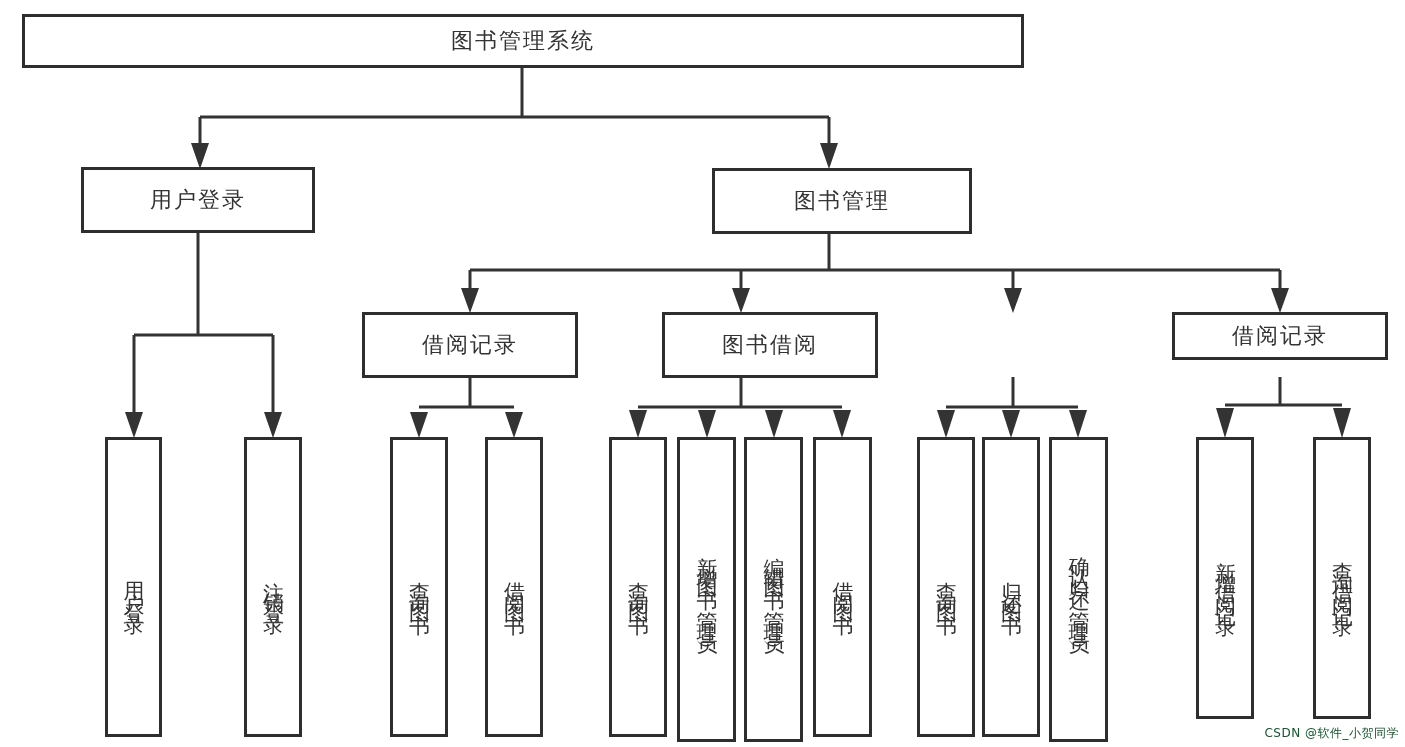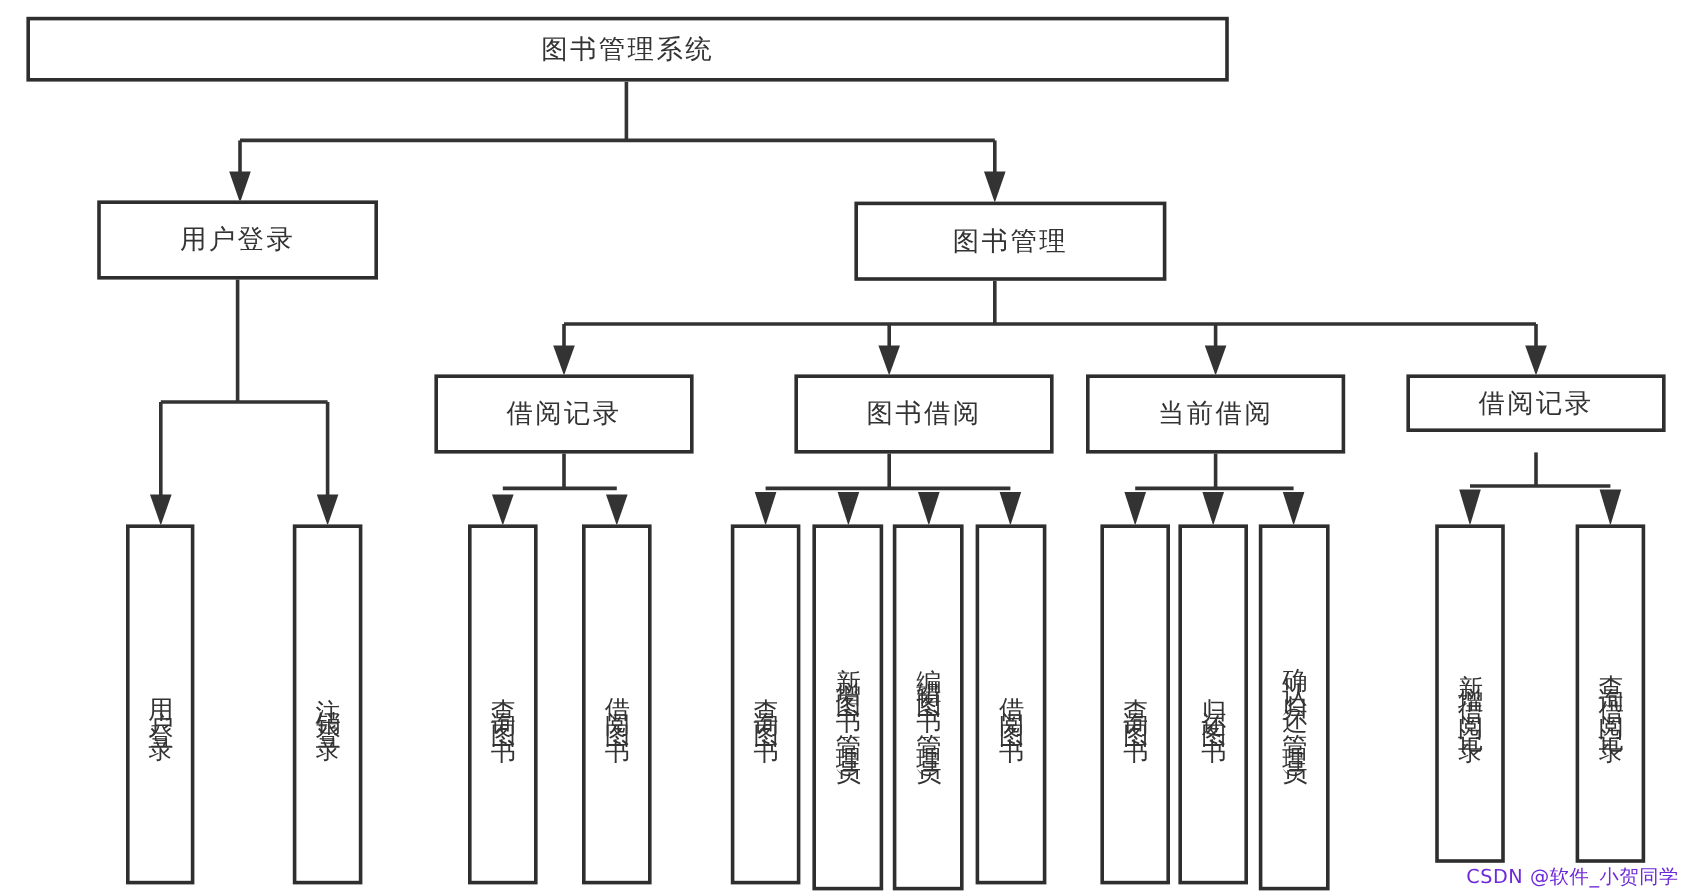--- a/index.html
+++ b/index.html
@@ -45,22 +45,22 @@
   .vbox span {
     writing-mode: vertical-rl;
     text-orientation: mixed;
     letter-spacing: 11px;
     line-height: 1;
   }
   .watermark {
     position: absolute;
     right: 6px;
     bottom: 5px;
-    color: #6d28d9;
-    font-size: 16px;
+    color: #14532d;
+    font-size: 12px;
     letter-spacing: 0.5px;
     z-index: 3;
     white-space: nowrap;
   }
 </style>
 </head>
 <body>
 
 <div class="stage">
 
@@ -119,21 +119,20 @@
     </g>
   </svg>
 
   <div class="hbox" style="left:22px; top:14px; width:1002px; height:54px;">图书管理系统</div>
 
   <div class="hbox" style="left:81px; top:167px; width:234px; height:66px;">用户登录</div>
   <div class="hbox" style="left:712px; top:168px; width:260px; height:66px;">图书管理</div>
 
   <div class="hbox" style="left:362px; top:312px; width:216px; height:66px;">借阅记录</div>
   <div class="hbox" style="left:618px; top:312px; width:216px; height:66px;margin-left:44px;">图书借阅</div>
-  <div class="hbox" style="left:905px; top:312px; width:216px; height:66px;">当前借阅</div>
   <div class="hbox" style="left:1172px; top:312px; width:216px; height:48px;">借阅记录</div>
 
   <div class="vbox" style="left:105px; top:437px; width:57px; height:300px;">
     <span>用户登录</span>
   </div>
   <div class="vbox" style="left:244px; top:437px; width:58px; height:300px;">
     <span>注销登录</span>
   </div>
 
   <div class="vbox" style="left:390px; top:437px; width:58px; height:300px;">

